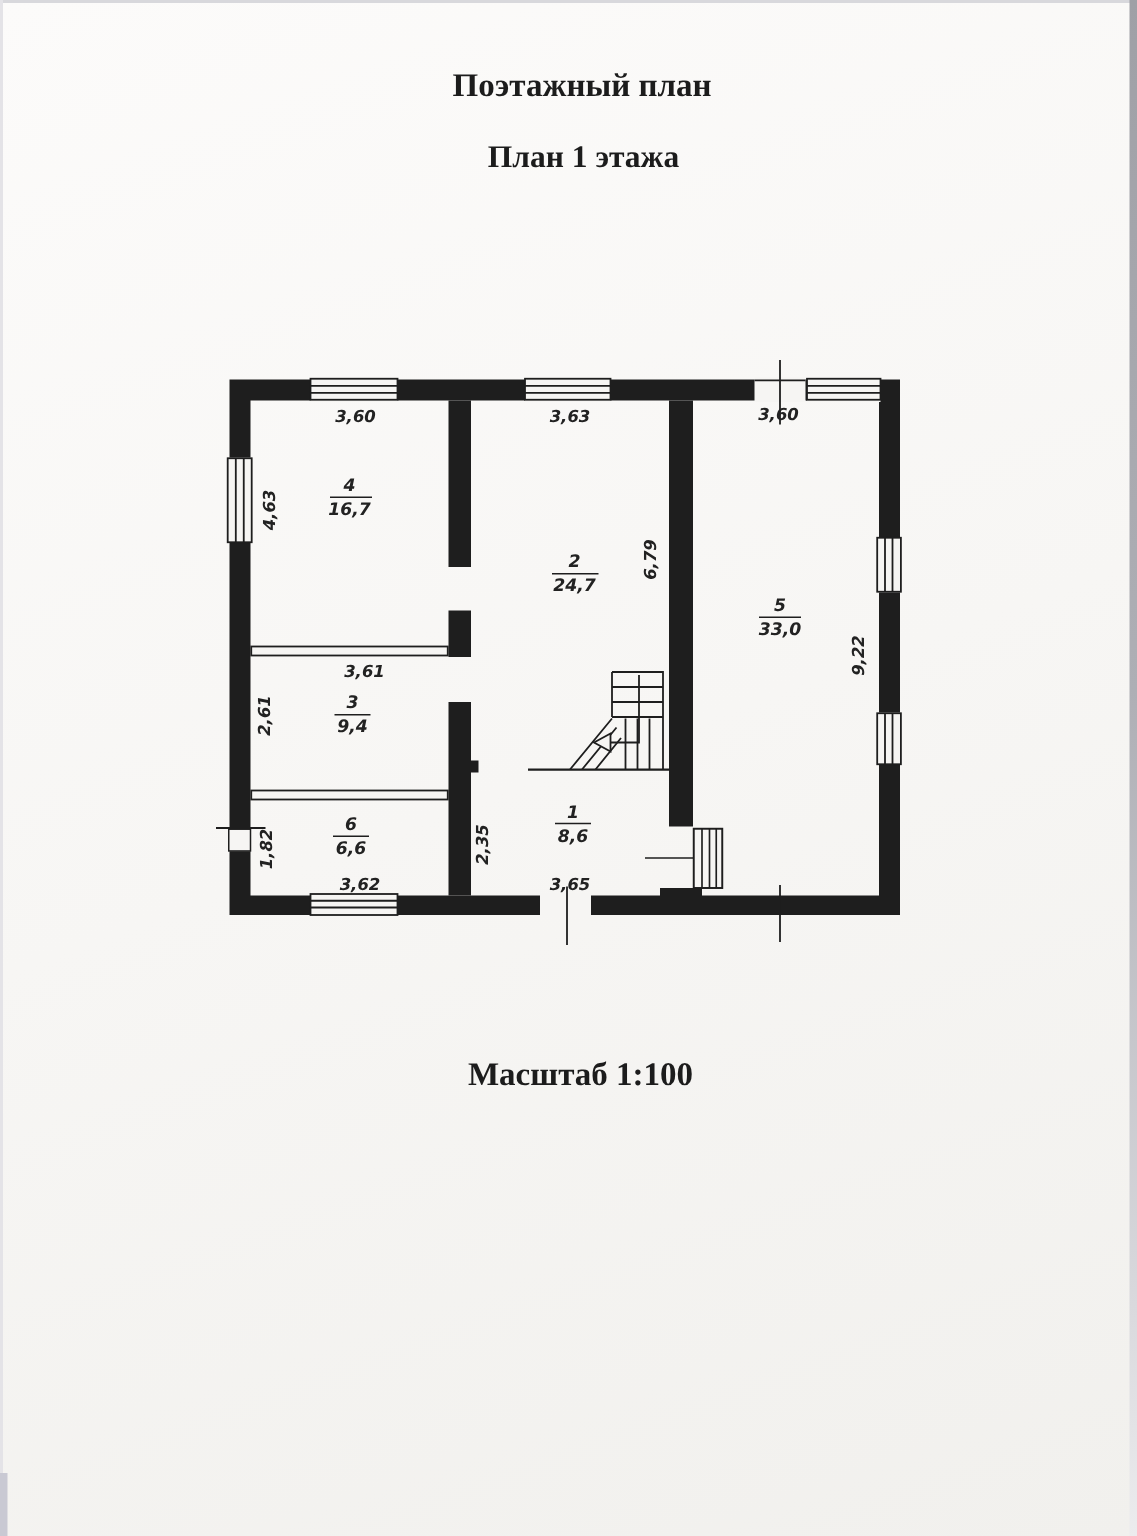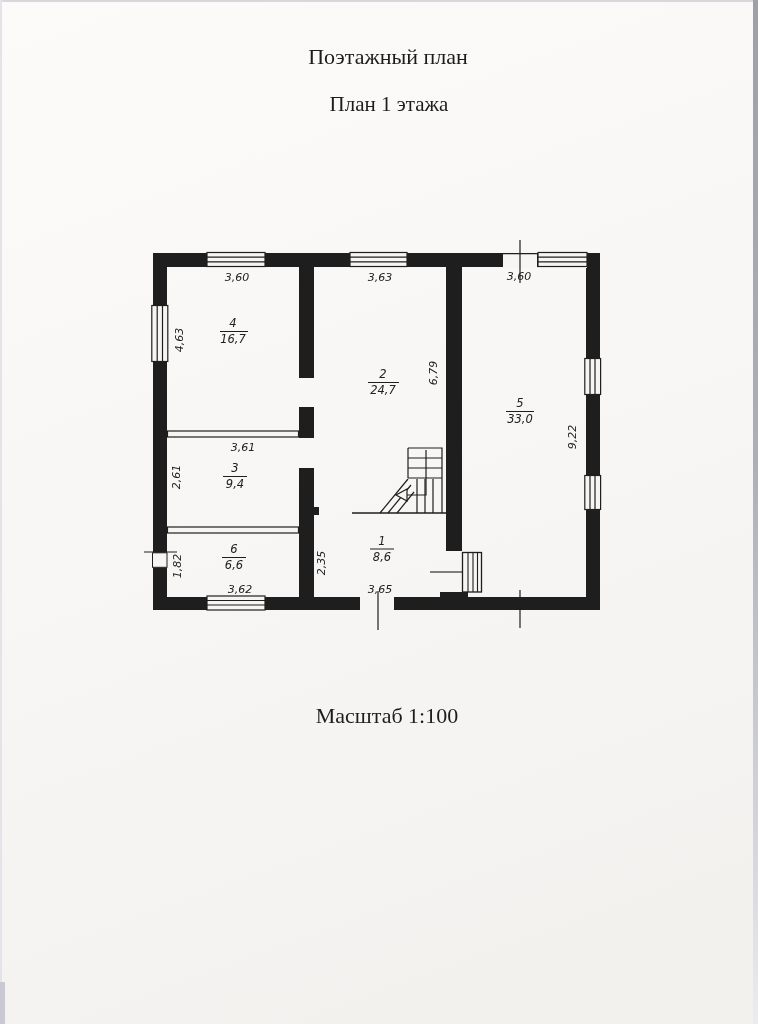--- a/index.html
+++ b/index.html
@@ -2,20 +2,21 @@
 <html><head>
 <meta charset="utf-8">
 <style>
   html,body{margin:0;padding:0;background:#ffffff;}
   .page{
     position:relative;
     width:758px;height:1024px;
     overflow:hidden;
     background:linear-gradient(160deg,#fcfbfa 0%,#f7f6f4 50%,#f1f0ed 100%);
     font-family:"Liberation Serif","DejaVu Serif",serif;
+    font-weight:bold;
   }
   .edge-top{position:absolute;top:0;left:0;width:100%;height:2px;background:#d8d8dc;}
   .edge-left{position:absolute;left:0;top:0;width:2px;height:100%;background:#e4e3e7;}
   .edge-bl{position:absolute;left:0;bottom:0;width:5px;height:42px;background:#c9c9d3;}
   .edge-right{position:absolute;right:0;top:0;width:5px;height:100%;
     background:linear-gradient(180deg,#9fa0a6 0%,#aeafb5 45%,#d9d9dd 85%,#ececee 100%);}
   svg{position:absolute;left:0;top:0;}
   .serif-text{font-family:"Liberation Serif","DejaVu Serif",serif;fill:#1c1c1c;}
   .dim-text{font-family:"DejaVu Sans","Liberation Sans",sans-serif;font-style:italic;fill:#222222;}
   .room-text{font-family:"DejaVu Sans","Liberation Sans",sans-serif;font-style:italic;fill:#222222;}

